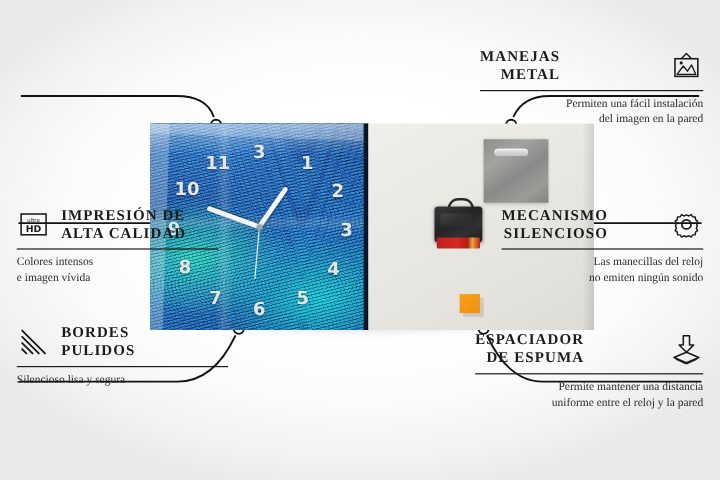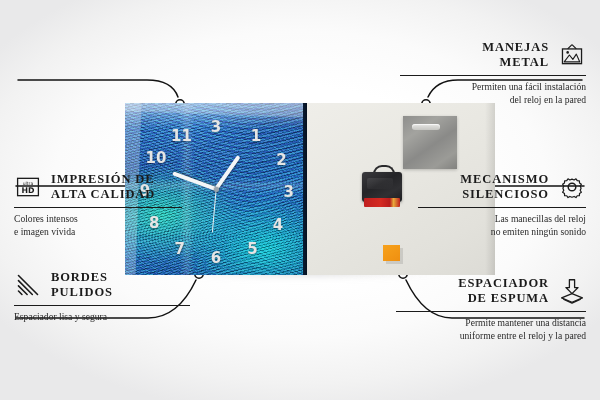--- a/index.html
+++ b/index.html
@@ -121,21 +121,21 @@
   }
   .foam{
     position:absolute;left:76px;top:142px;width:17px;height:16px;
     background:linear-gradient(145deg,#f7a21c,#ef8f10);
     box-shadow:3px 3px 0 rgba(120,118,112,.22);
   }
 
   
   .callout{position:absolute;}
   .callout .head{display:flex;align-items:center;gap:9px;}
-  .callout.right .head{justify-content:flex-end;}
+  .callout.right .head{justify-content:space-between;}
   .title{
     font-family:"Liberation Serif", serif;
     font-size:12.5px;font-weight:700;letter-spacing:.9px;
     color:#1b1b1b;line-height:1.22;text-transform:uppercase;
     white-space:pre-line;
   }
   .callout.right .title{text-align:right;}
   .rule{height:1.6px;background:#1b1b1b;margin:4px 0 5px;}
   .desc{
     font-family:"Liberation Serif", serif;
@@ -241,37 +241,37 @@
           <path d="M5 4 L27 26"></path>
             <path d="M5 10 L21 26"></path>
             <path d="M5 16 L15 26"></path>
             <path d="M5 22 L9 26"></path>
         </g>
       </svg>
       <div class="title">Bordes
 Pulidos</div>
     </div>
     <div class="rule"></div>
-    <div class="desc">Espaciador lisa y segura</div>
+    <div class="desc">Silencioso lisa y segura</div>
   </div>
 
   <div class="callout c-tr right">
     <div class="head">
       <div class="title">Manejas
 Metal</div>
       <svg class="ic" viewBox="0 0 32 30">
         <rect x="5" y="8" width="22" height="17" fill="none" stroke="#1b1b1b" stroke-width="1.5"></rect>
         <path d="M16 3 L11 8 M16 3 L21 8" fill="none" stroke="#1b1b1b" stroke-width="1.4"></path>
         <path d="M7 23 L13 15 L17 20 L21 14 L25 23 Z" fill="none" stroke="#1b1b1b" stroke-width="1.3" stroke-linejoin="round"></path>
         <circle cx="11" cy="12" r="1.5" fill="#1b1b1b"></circle>
       </svg>
     </div>
     <div class="rule"></div>
     <div class="desc">Permiten una fácil instalación
-del reloj en la pared</div>
+del imagen en la pared</div>
   </div>
 
   <div class="callout c-mr right">
     <div class="head">
       <div class="title">Mecanismo
 Silencioso</div>
       <svg class="ic" viewBox="0 0 32 30">
         <g fill="none" stroke="#1b1b1b" stroke-width="1.7" stroke-linejoin="round">
           <path d="M16 4 l3 1.2 2.6-1.6 1.8 2.6 3 .2 .2 3 2.6 1.8 -1.6 2.6 1.2 3 -1.2 3 1.6 2.6 -2.6 1.8 -.2 3 -3 .2 -1.8 2.6 -2.6-1.6 -3 1.2 -3-1.2 -2.6 1.6 -1.8-2.6 -3-.2 -.2-3 -2.6-1.8 1.6-2.6 -1.2-3 1.2-3 -1.6-2.6 2.6-1.8 .2-3 3-.2 1.8-2.6 2.6 1.6 Z" transform="scale(0.82) translate(3.5,3.2)"></path>
           <circle cx="16" cy="15" r="4.4"></circle>

